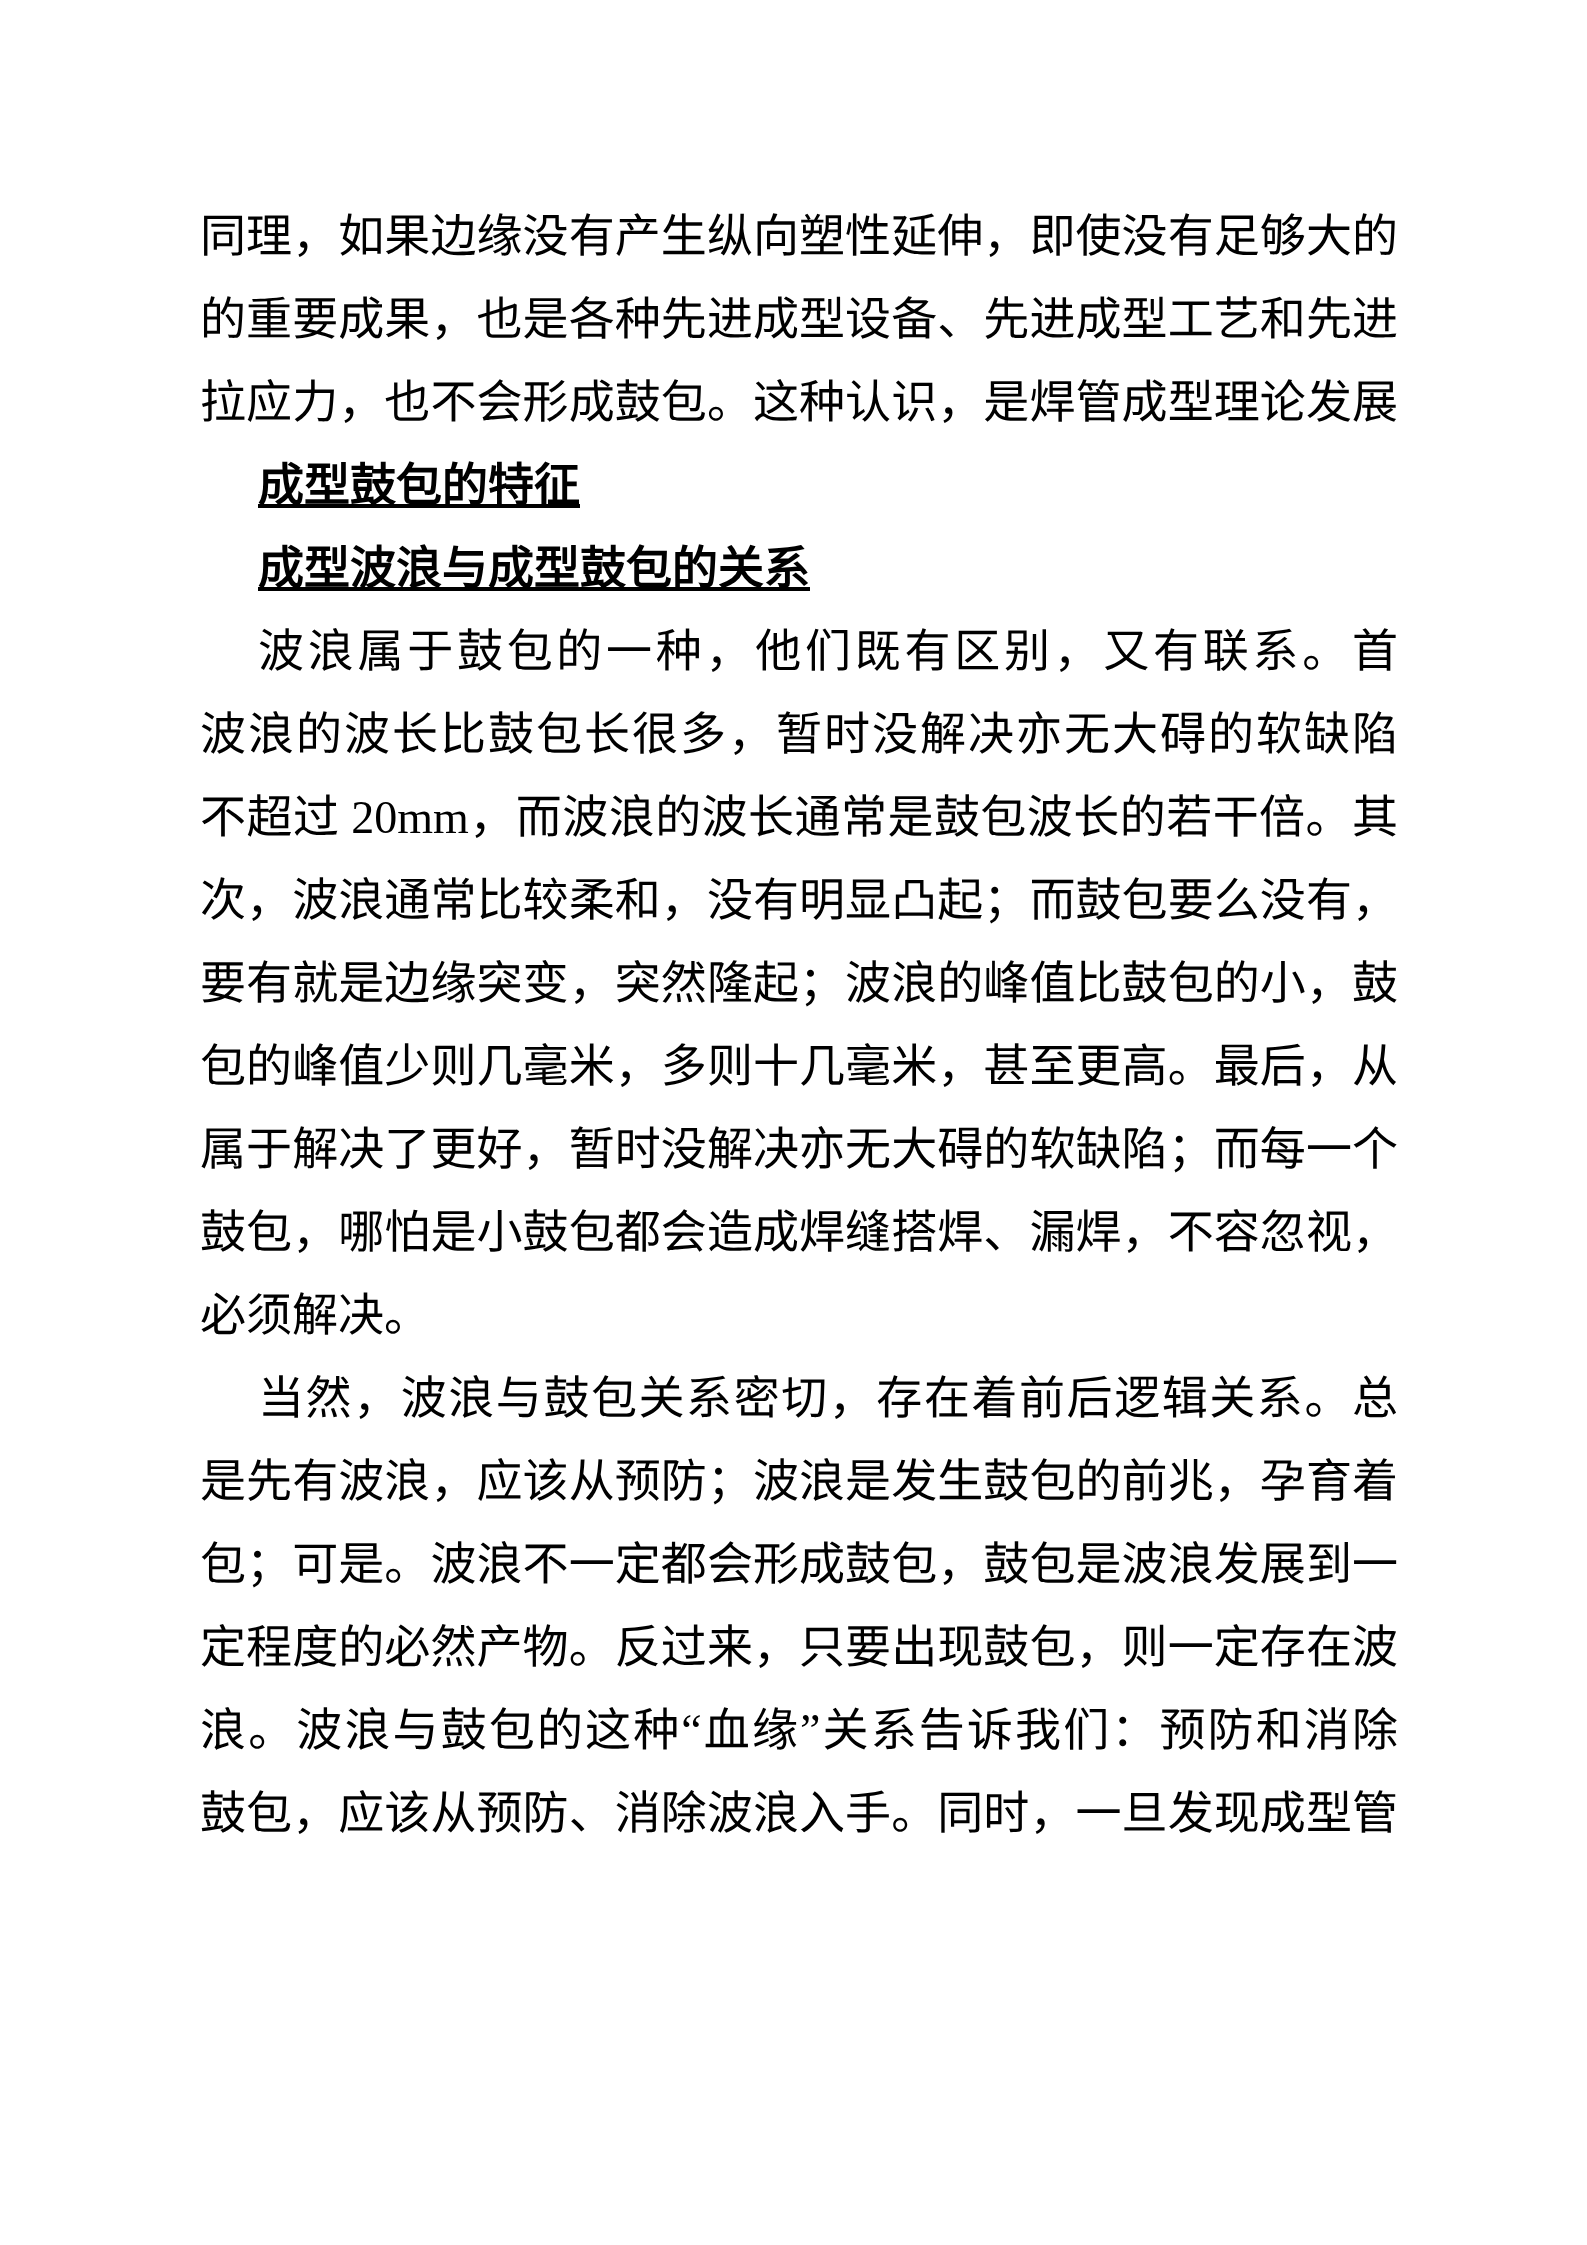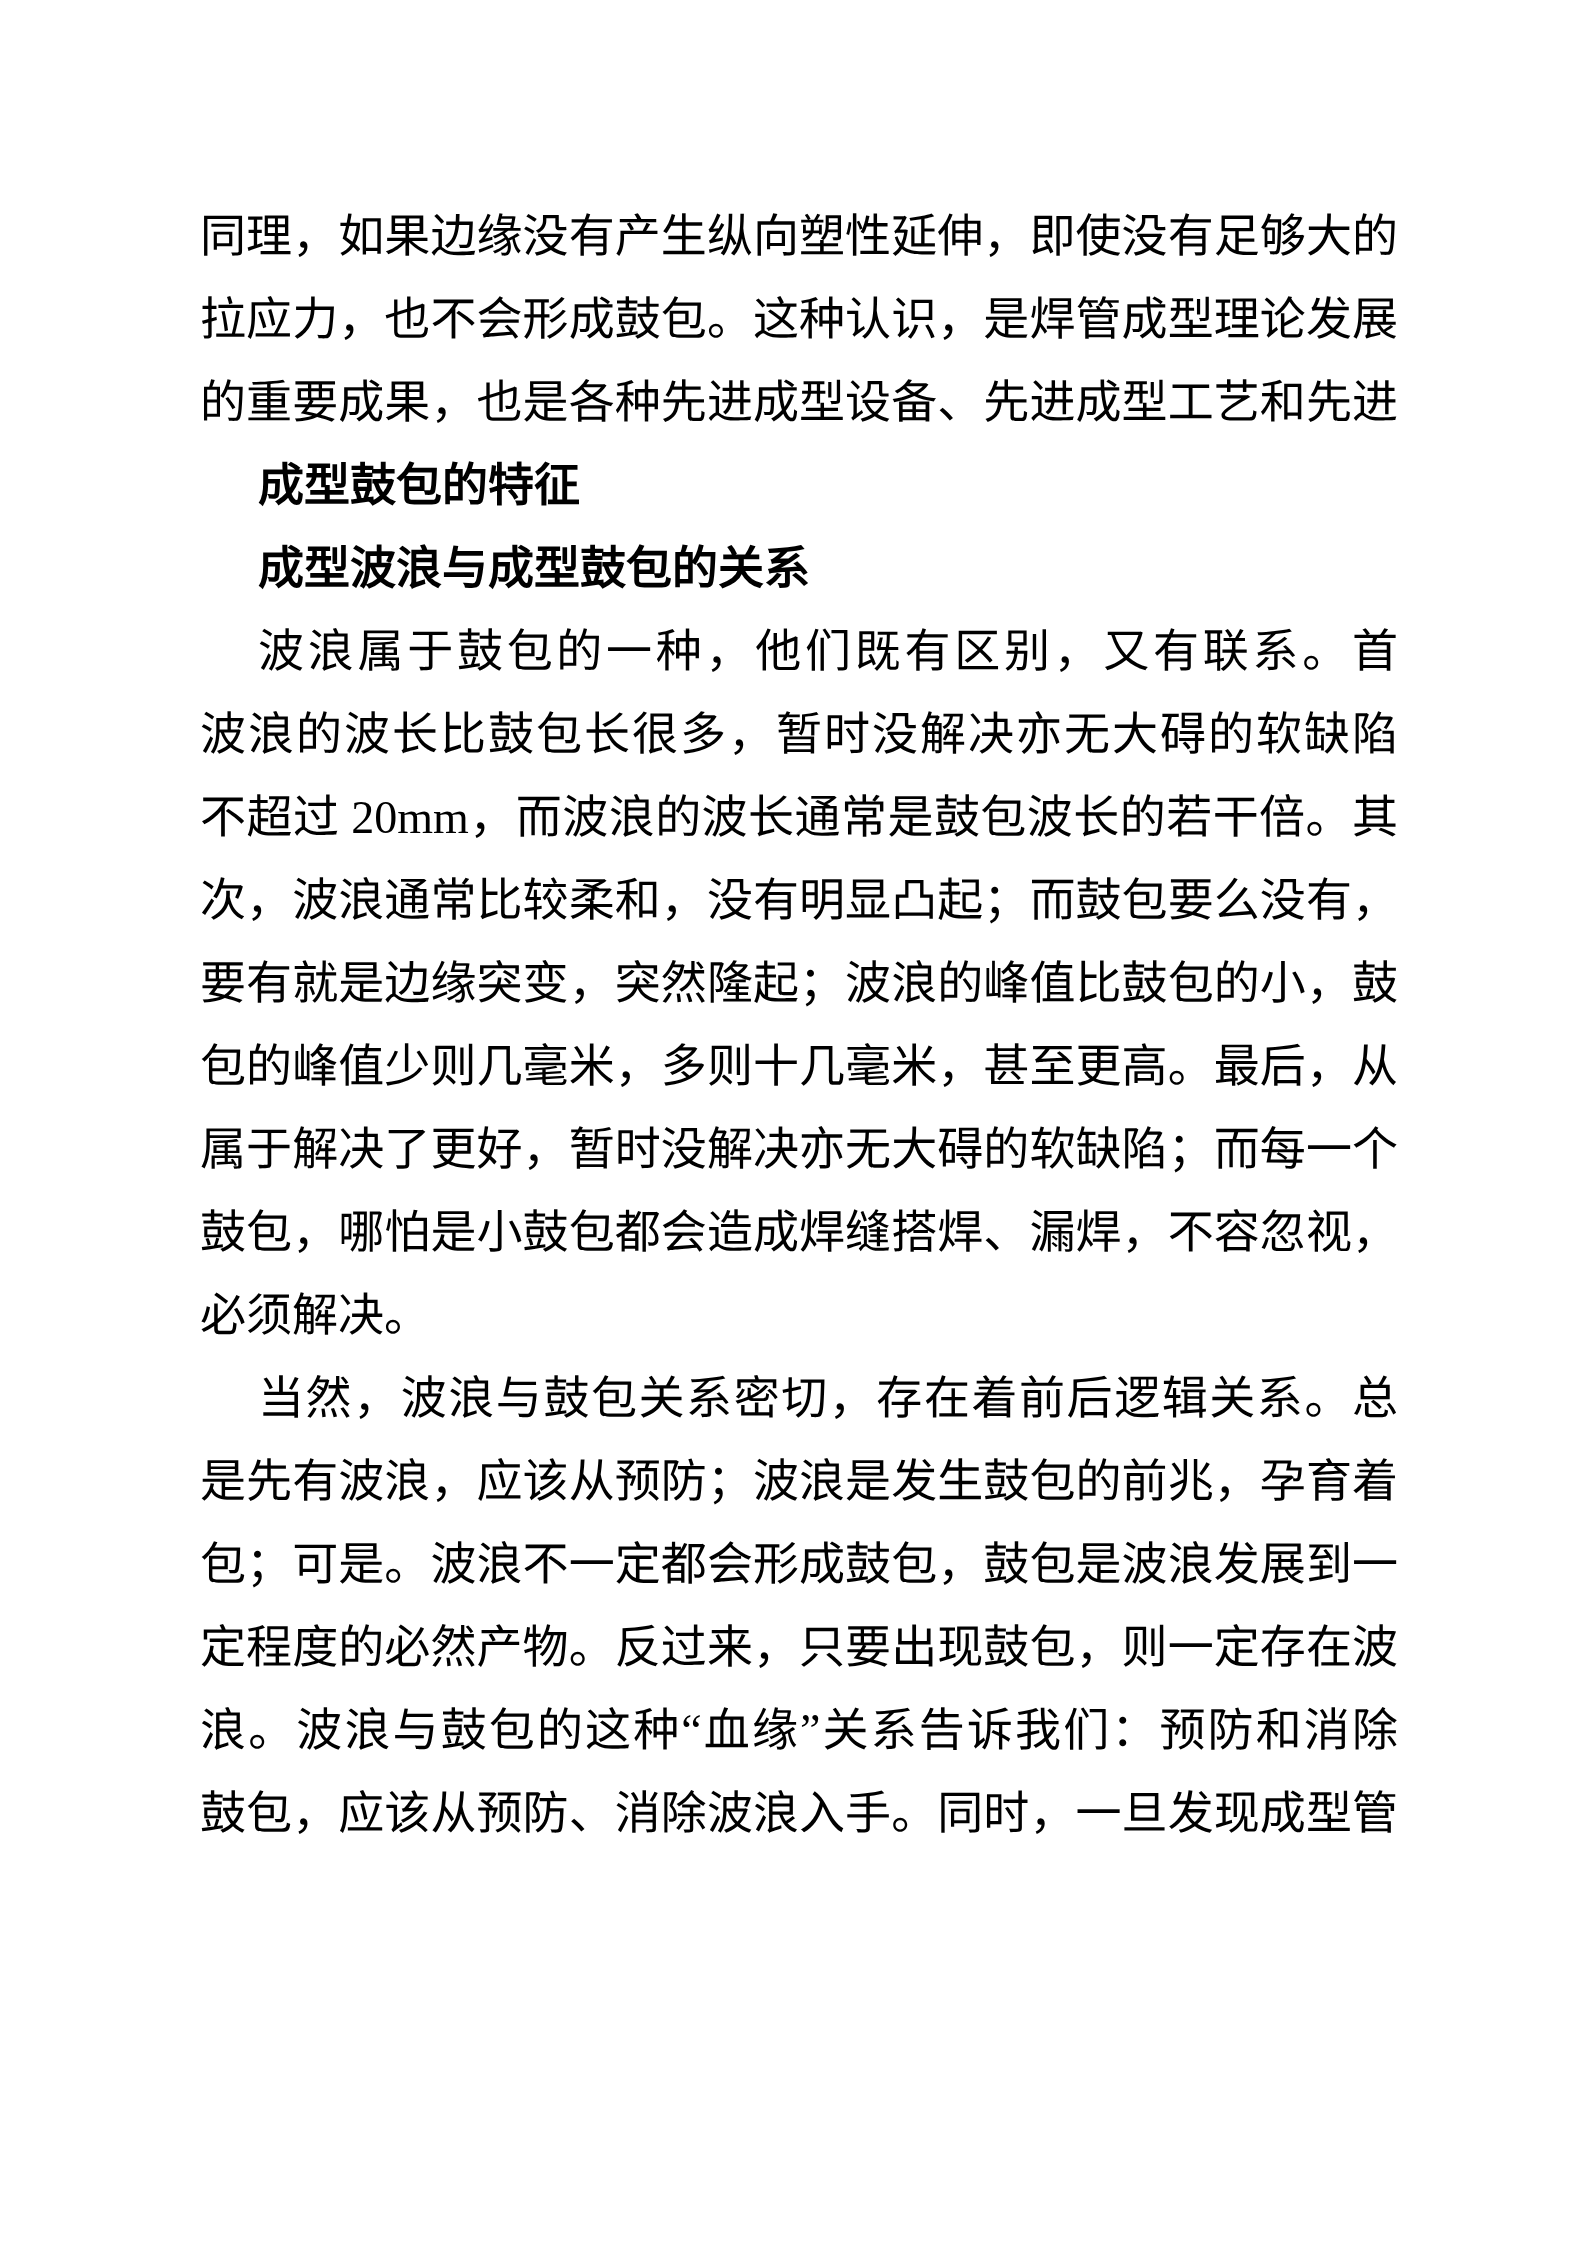--- a/index.html
+++ b/index.html
@@ -37,30 +37,31 @@
     text-align: left;
     text-align-last: left;
   }
   .line.indent {
     text-indent: 58px;
   }
   .line.heading {
     font-weight: bold;
     text-align: left;
     text-align-last: left;
+    text-decoration: underline;
   }
 </style>
 </head>
 <body>
 
 <div class="page">
   <div class="text-block" id="textBlock">
       <div class="line fill">同理，如果边缘没有产生纵向塑性延伸，即使没有足够大的</div>
+      <div class="line fill">的重要成果，也是各种先进成型设备、先进成型工艺和先进</div>
       <div class="line fill">拉应力，也不会形成鼓包。这种认识，是焊管成型理论发展</div>
-      <div class="line fill">的重要成果，也是各种先进成型设备、先进成型工艺和先进</div>
       <div class="line heading indent no-fill">成型鼓包的特征</div>
       <div class="line heading indent no-fill">成型波浪与成型鼓包的关系</div>
       <div class="line indent fill">波浪属于鼓包的一种，他们既有区别，又有联系。首先，</div>
       <div class="line fill">波浪的波长比鼓包长很多，暂时没解决亦无大碍的软缺陷</div>
       <div class="line fill">不超过 20mm，而波浪的波长通常是鼓包波长的若干倍。其</div>
       <div class="line fill">次，波浪通常比较柔和，没有明显凸起；而鼓包要么没有，</div>
       <div class="line fill">要有就是边缘突变，突然隆起；波浪的峰值比鼓包的小，鼓</div>
       <div class="line fill">包的峰值少则几毫米，多则十几毫米，甚至更高。最后，从</div>
       <div class="line fill">属于解决了更好，暂时没解决亦无大碍的软缺陷；而每一个</div>
       <div class="line fill">鼓包，哪怕是小鼓包都会造成焊缝搭焊、漏焊，不容忽视，</div>

